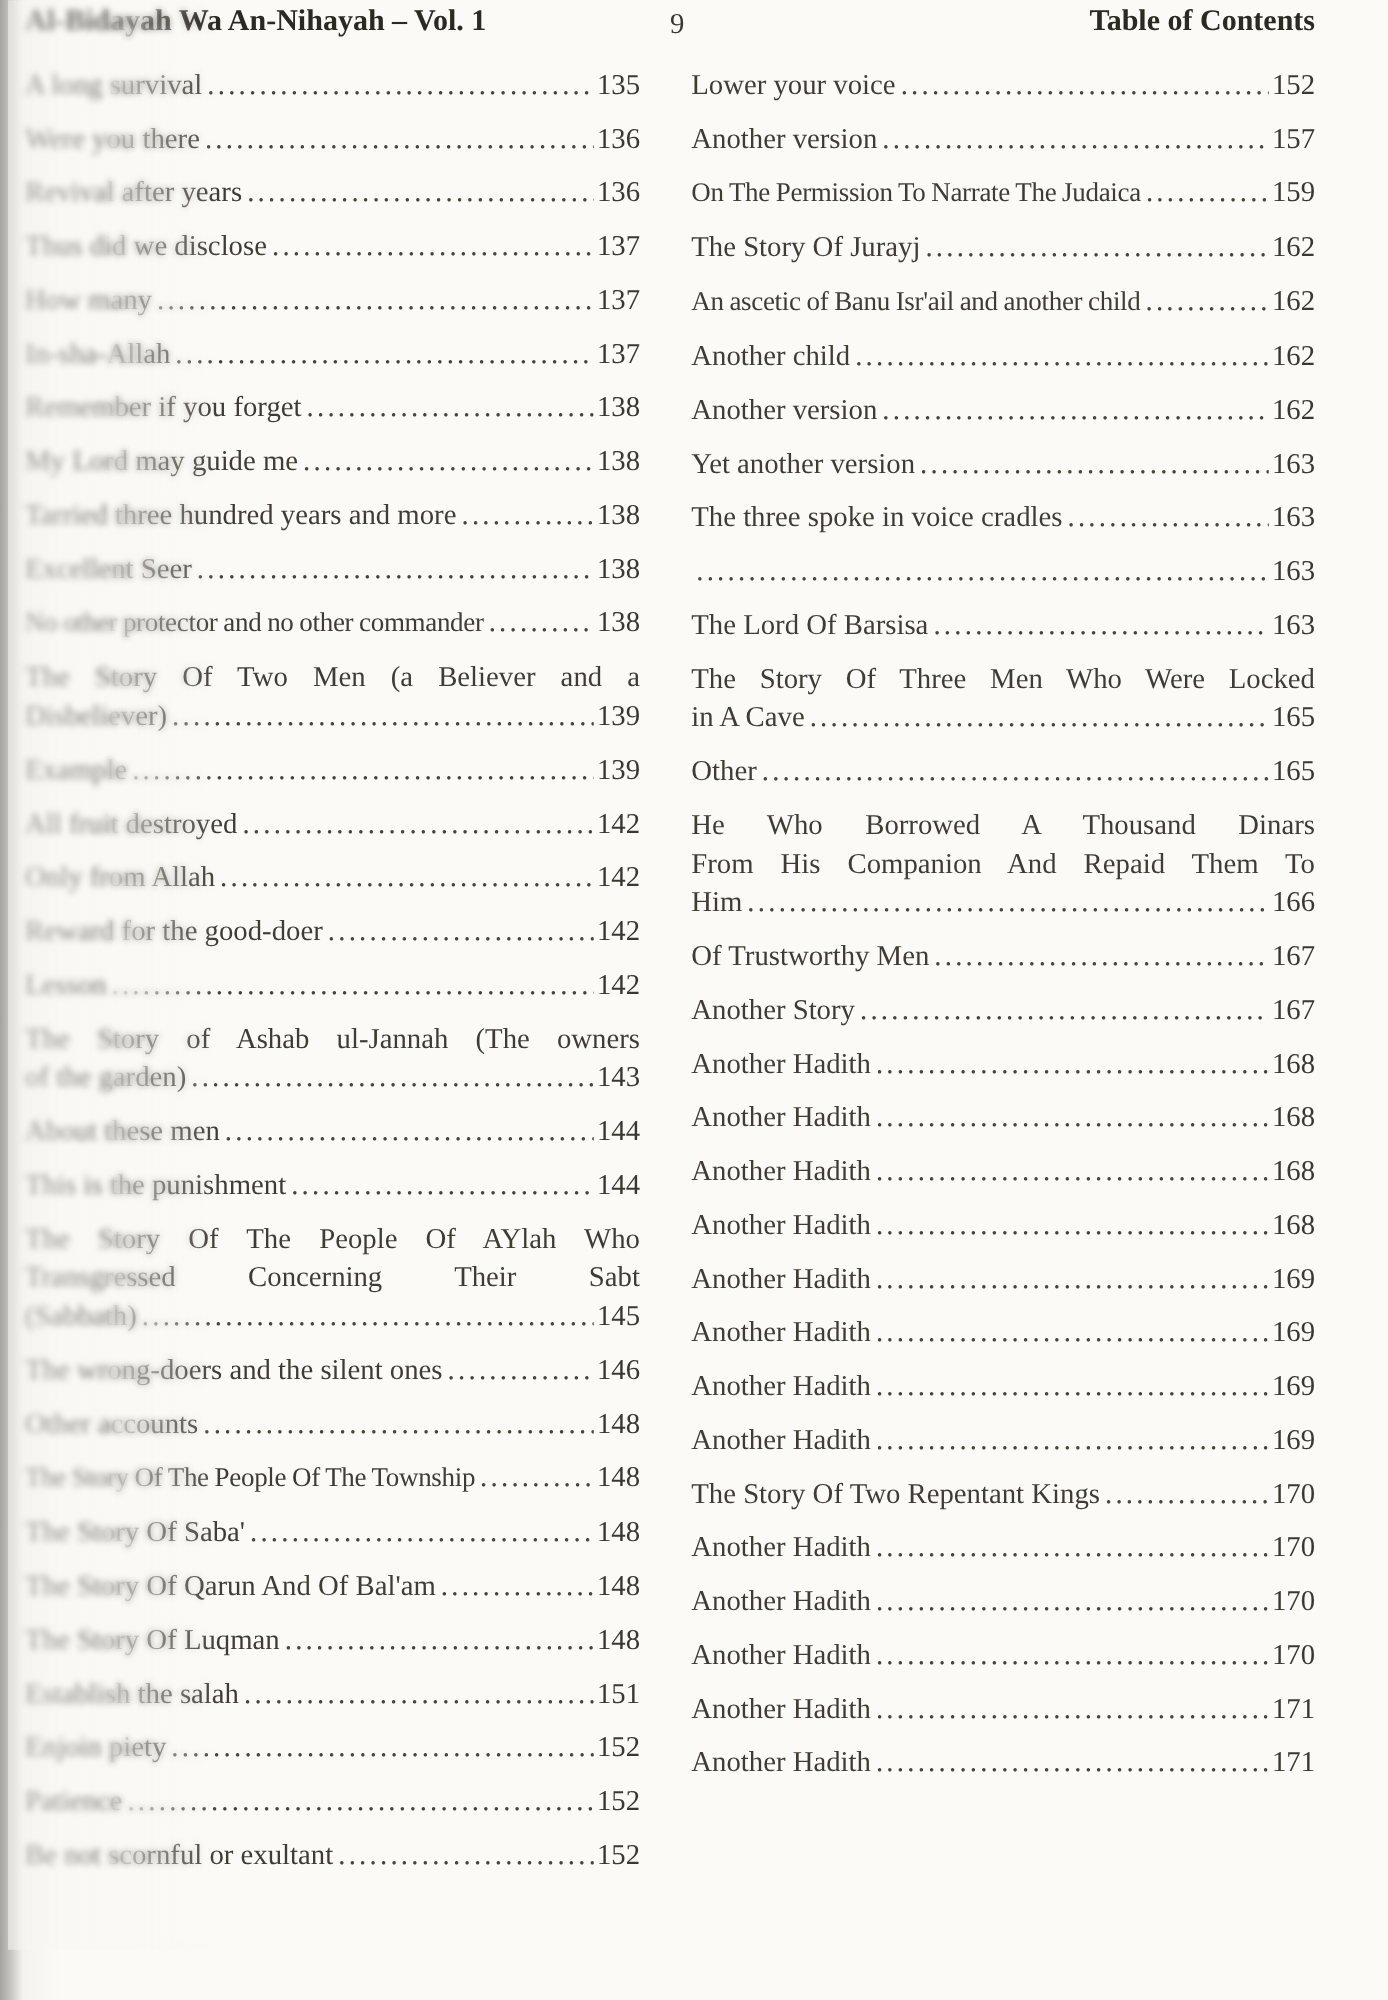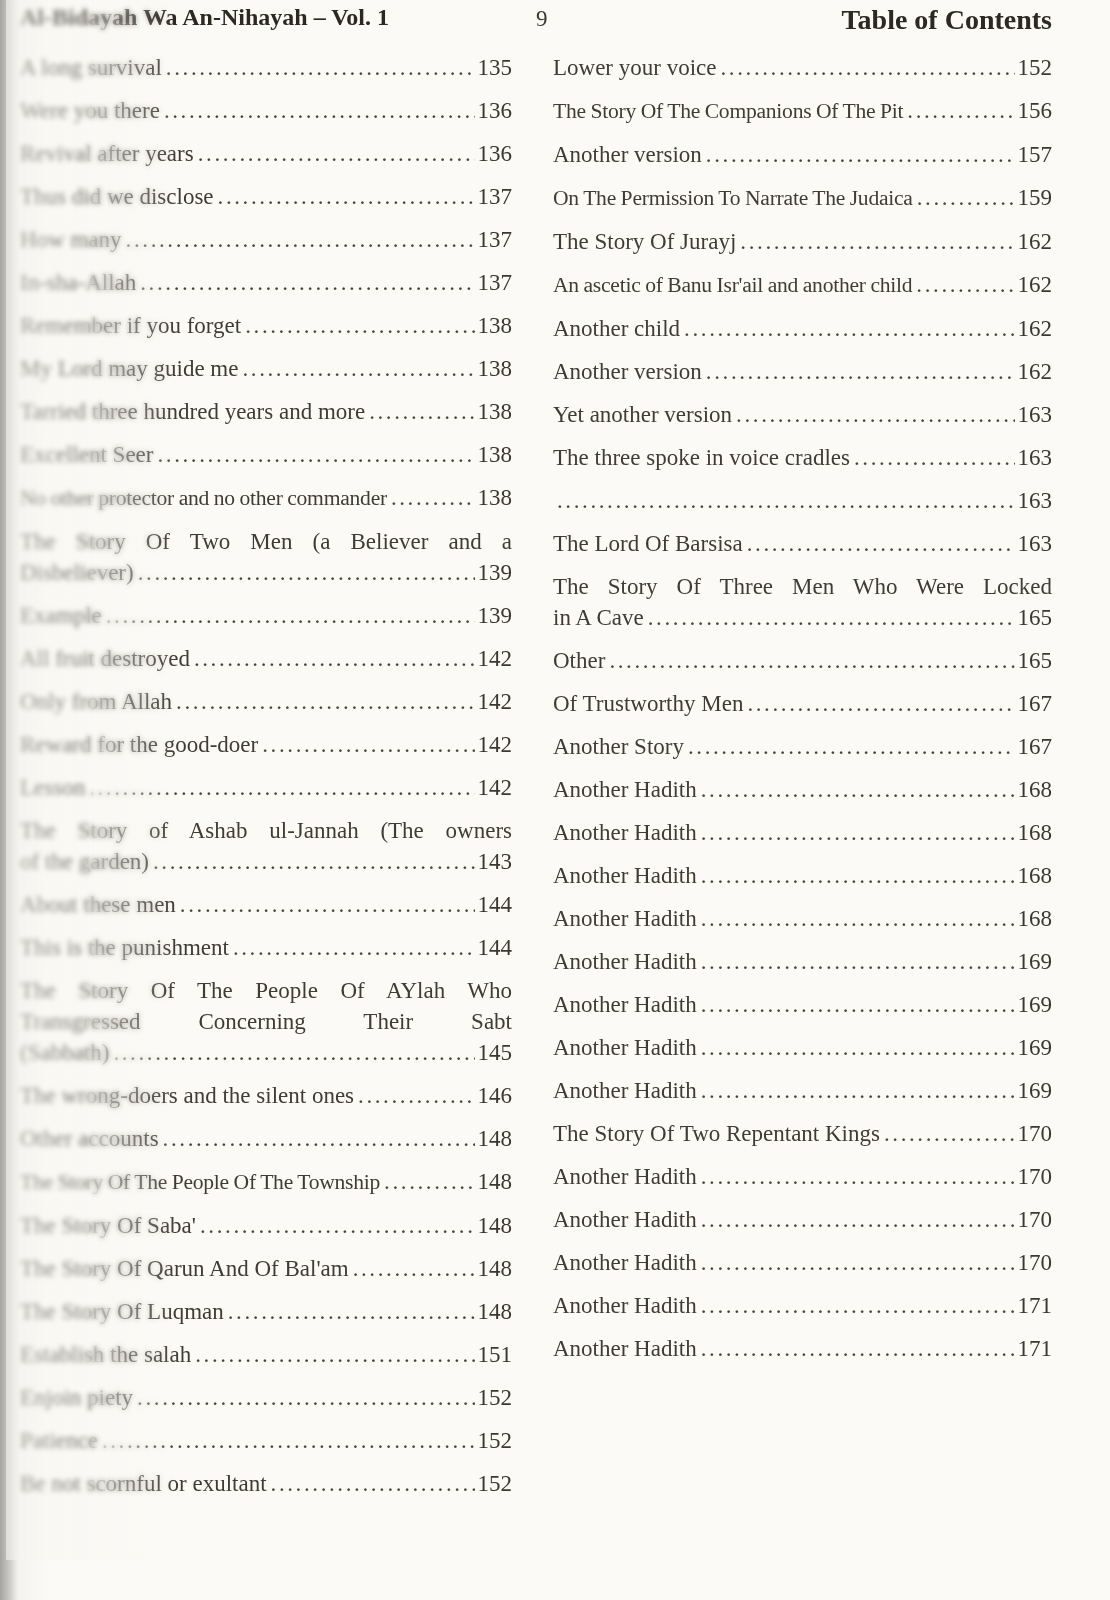--- a/index.html
+++ b/index.html
@@ -9,21 +9,21 @@
     font-family:"Liberation Serif","DejaVu Serif",serif;
     color:#403c35;
   }
   .page{position:absolute;inset:0;background:linear-gradient(to right,#e8e7e3 0px,#f3f2ee 16px,#fbfaf6 48px);}
   .spine{position:absolute;left:0;top:0;width:18px;height:100%;
     background:linear-gradient(to right,#8f8d89 0%,#b3b1ad 40%,rgba(251,250,246,0) 100%);
     opacity:.75;}
   .header{position:absolute;top:4px;left:20px;right:58px;height:34px;}
   .book-title{position:absolute;left:0;top:0;font-size:24px;font-weight:bold;color:#2c2822;white-space:nowrap;}
   .folio{position:absolute;left:516px;top:2px;font-size:23px;color:#3b3731;}
-  .section-title{position:absolute;right:0;top:0;font-size:28px;font-weight:bold;color:#2c2822;white-space:nowrap;}
+  .section-title{position:absolute;right:0;top:0;font-size:24px;font-weight:bold;color:#2c2822;white-space:nowrap;}
   .cols{position:absolute;top:52px;left:20px;right:58px;display:flex;gap:41px;justify-content:space-between;}
   .col{display:block;}
   .col-left{width:492px;flex:0 0 492px;}
   .col-right{width:499px;flex:0 0 499px;font-family:Liberation Serif, serif;}
   .entry{line-height:31px;font-size:23px;margin-bottom:12px;}
   .jline{text-align:justify;text-align-last:justify;}
   .lastline{display:flex;align-items:baseline;}
   .label{white-space:nowrap;flex:0 0 auto;}
   .label.tight{font-size:21.6px;letter-spacing:-0.25px;word-spacing:-0.5px;}
   .dots{flex:1 1 8px;min-width:8px;overflow:hidden;white-space:nowrap;margin:0 3px 0 4px;color:#474339;}
@@ -271,27 +271,20 @@
     <div class="col col-right" id="col-right">
         <div class="entry">
           <div class="lastline">
             <span class="label">Lower your voice</span>
             <span class="dots"></span>
             <span class="pg">152</span>
           </div>
         </div>
         <div class="entry">
           <div class="lastline">
-            <span class="label tight">The Story Of The Companions Of The Pit</span>
-            <span class="dots"></span>
-            <span class="pg">156</span>
-          </div>
-        </div>
-        <div class="entry">
-          <div class="lastline">
             <span class="label">Another version</span>
             <span class="dots"></span>
             <span class="pg">157</span>
           </div>
         </div>
         <div class="entry">
           <div class="lastline">
             <span class="label tight">On The Permission To Narrate The Judaica</span>
             <span class="dots"></span>
             <span class="pg">159</span>
@@ -358,20 +351,29 @@
             <span class="label">in A Cave</span>
             <span class="dots"></span>
             <span class="pg">165</span>
           </div>
         </div>
         <div class="entry">
           <div class="lastline">
             <span class="label">Other</span>
             <span class="dots"></span>
             <span class="pg">165</span>
+          </div>
+        </div>
+        <div class="entry">
+          <div class="jline">He Who Borrowed A Thousand Dinars</div>
+          <div class="jline">From His Companion And Repaid Them To</div>
+          <div class="lastline">
+            <span class="label">Him</span>
+            <span class="dots"></span>
+            <span class="pg">166</span>
           </div>
         </div>
         <div class="entry">
           <div class="lastline">
             <span class="label">Of Trustworthy Men</span>
             <span class="dots"></span>
             <span class="pg">167</span>
           </div>
         </div>
         <div class="entry">

